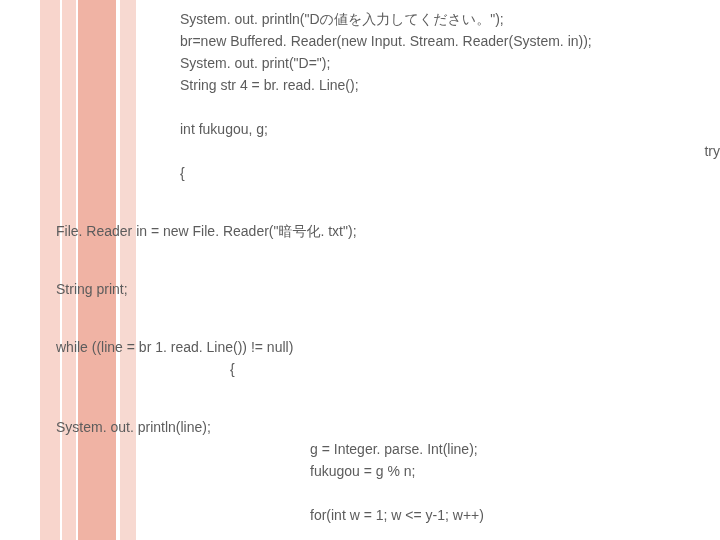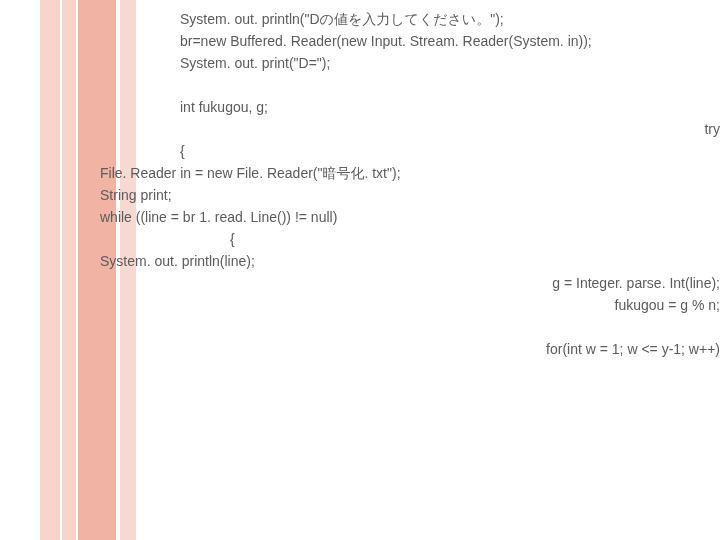--- a/index.html
+++ b/index.html
@@ -27,37 +27,38 @@
     width: 720px;
     padding-top: 8px;
     font-size: 14px;
     color: #5c5c5c;
     line-height: 22px;
     z-index: 5;
   }
   .line { white-space: pre; }
   .indent-a { padding-left: 180px; }
   .indent-try { padding-left: 70px; text-align: right; }
-  .indent-b { padding-left: 100px; }
+  .indent-b { padding-left: 56px; margin-top: 36px; }
   .indent-c { padding-left: 230px; }
-  .indent-d { padding-left: 310px; text-align: right; }
+  .indent-d { padding-left: 310px; }
   .gap { height: 22px; }
 </style>
 </head>
 <body>
 
 <div class="stripe stripe1"></div>
 <div class="stripe stripe2"></div>
 <div class="stripe stripe3"></div>
 <div class="stripe stripe4"></div>
 
 <div class="content">
   <div class="line indent-a">System. out. println("Dの値を入力してください。");</div>
   <div class="line indent-a">br=new Buffered. Reader(new Input. Stream. Reader(System. in));</div>
   <div class="line indent-a">System. out. print("D=");</div>
+  <div class="line indent-a">String str 4 = br. read. Line();</div>
   <div class="gap"></div>
   <div class="line indent-a">int fukugou, g;</div>
   <div class="line indent-try">try</div>
   <div class="line indent-a">{</div>
   <div class="line indent-b">File. Reader in = new File. Reader("暗号化. txt");</div>
   <div class="line indent-b">String print;</div>
   <div class="line indent-b">while ((line = br 1. read. Line()) != null)</div>
   <div class="line indent-c">{</div>
   <div class="line indent-b">System. out. println(line);</div>
   <div class="line indent-d">g = Integer. parse. Int(line);</div>

